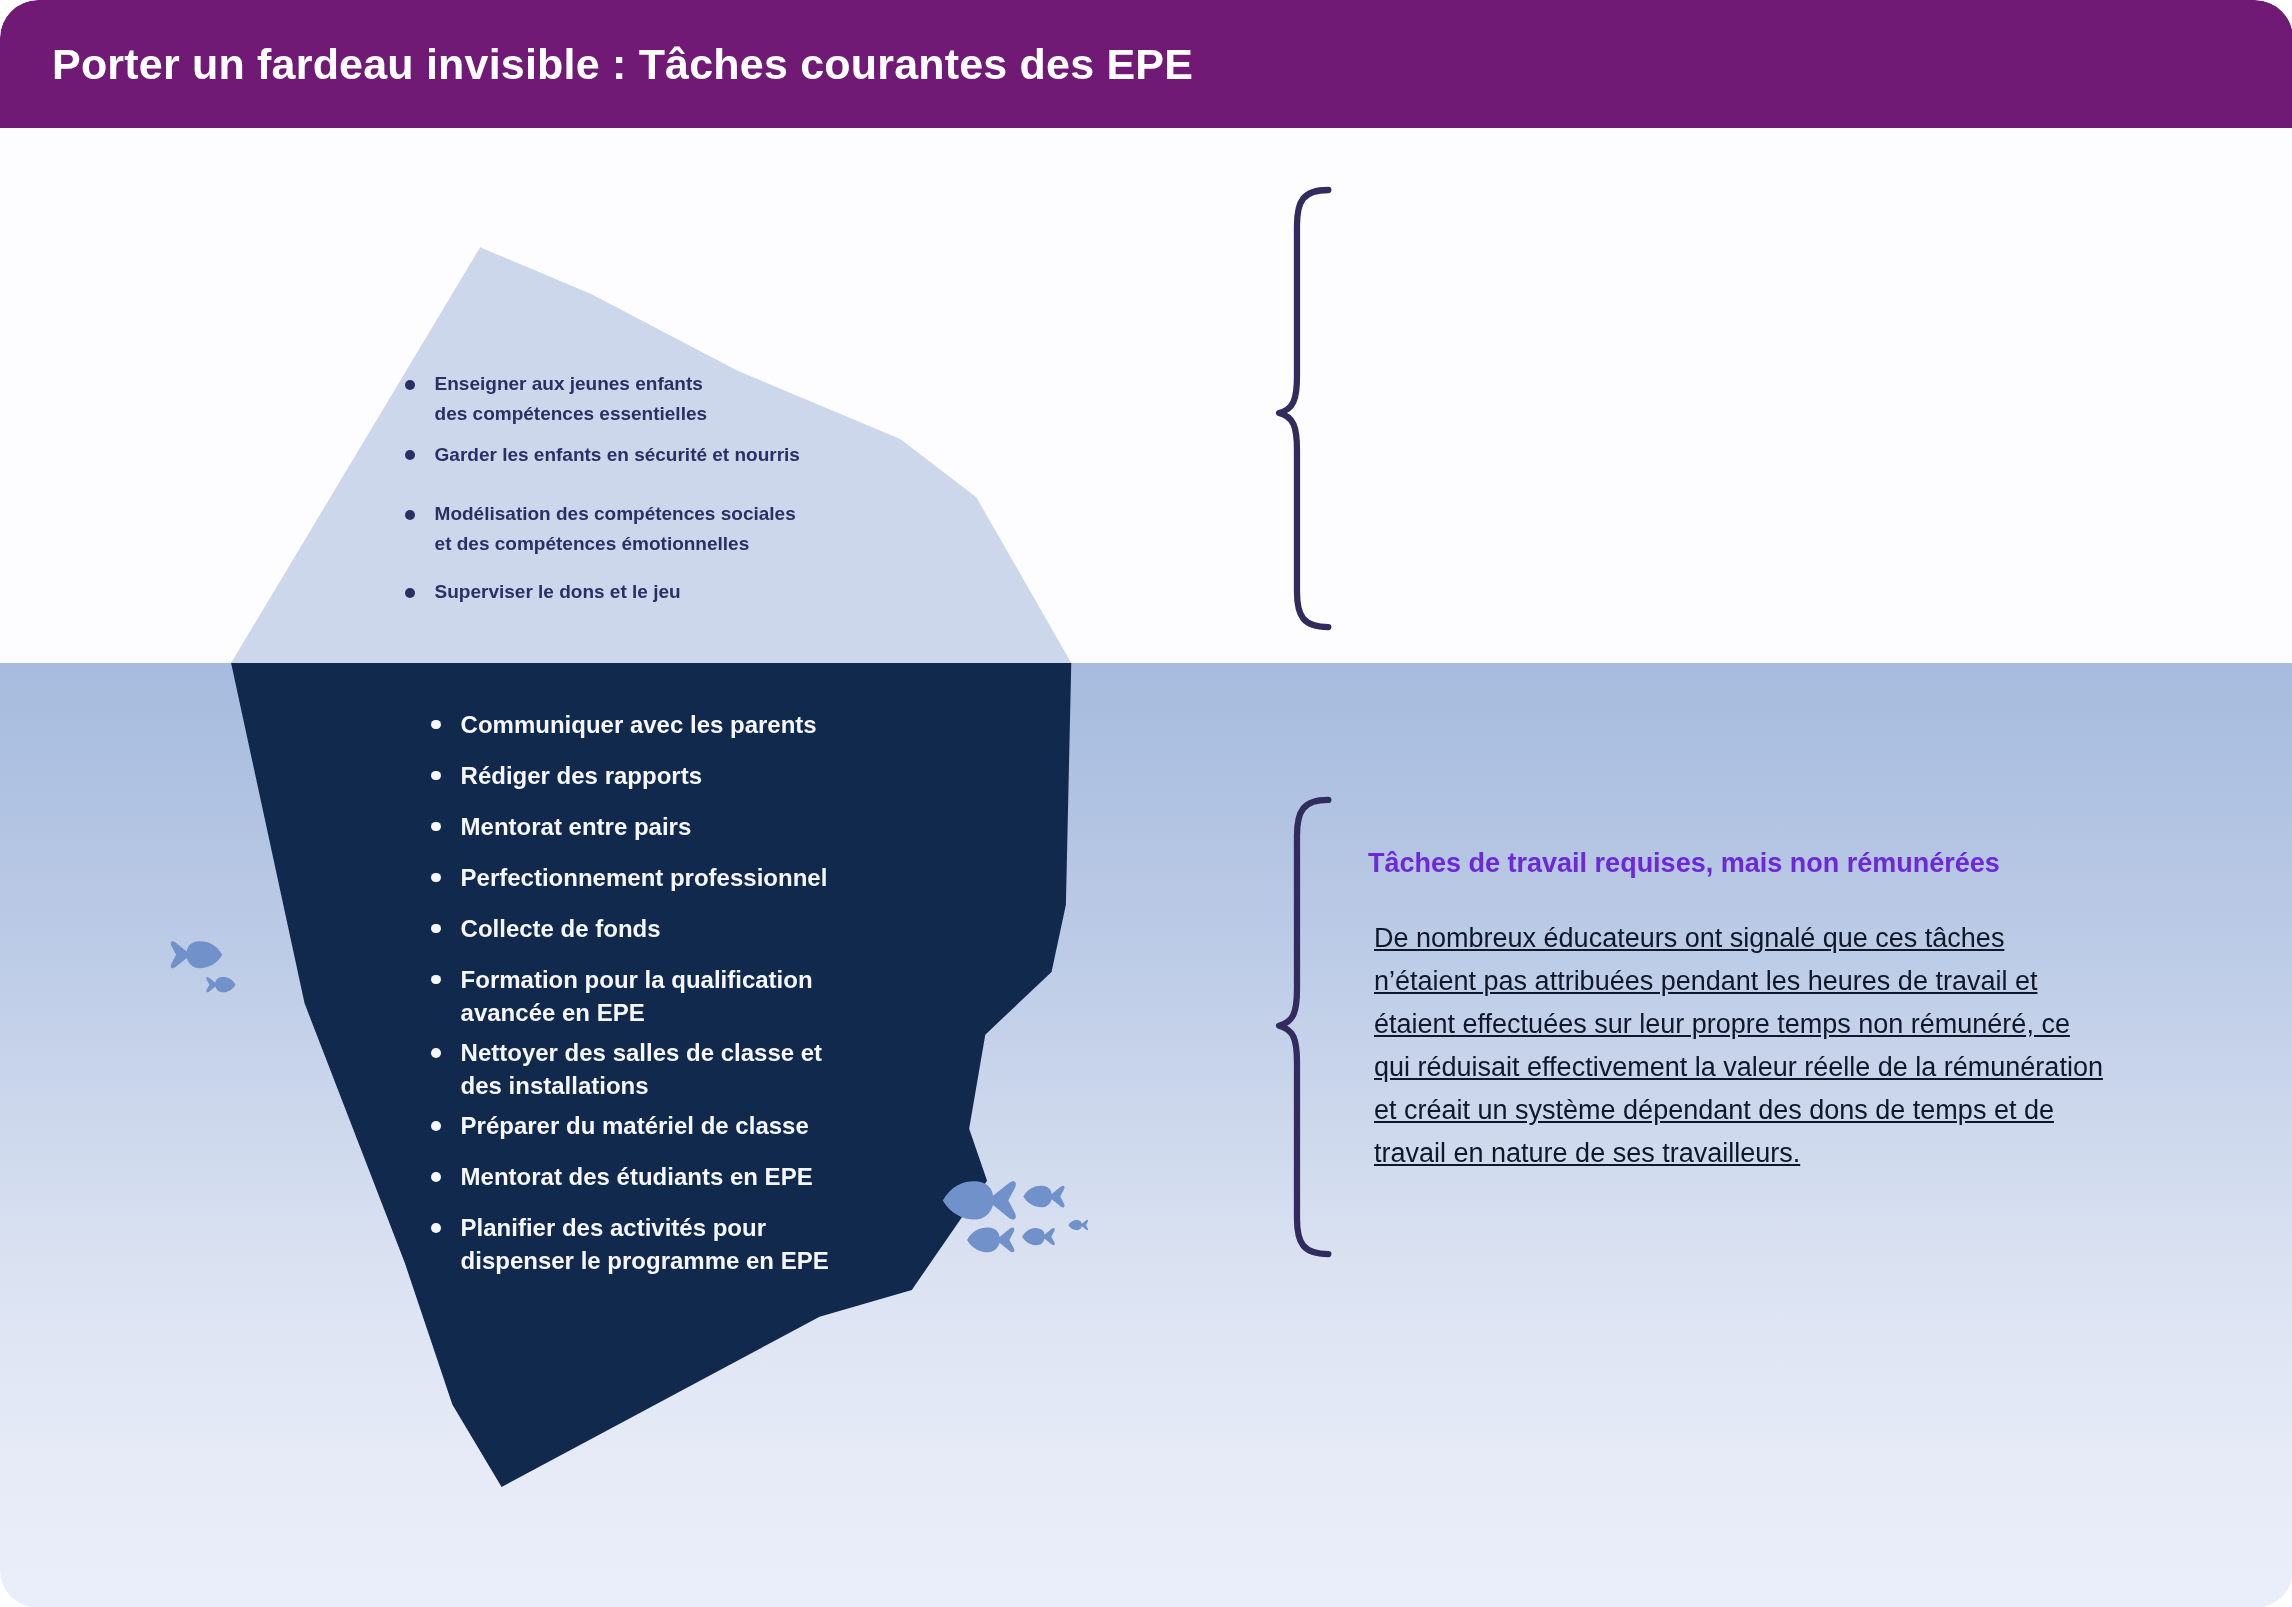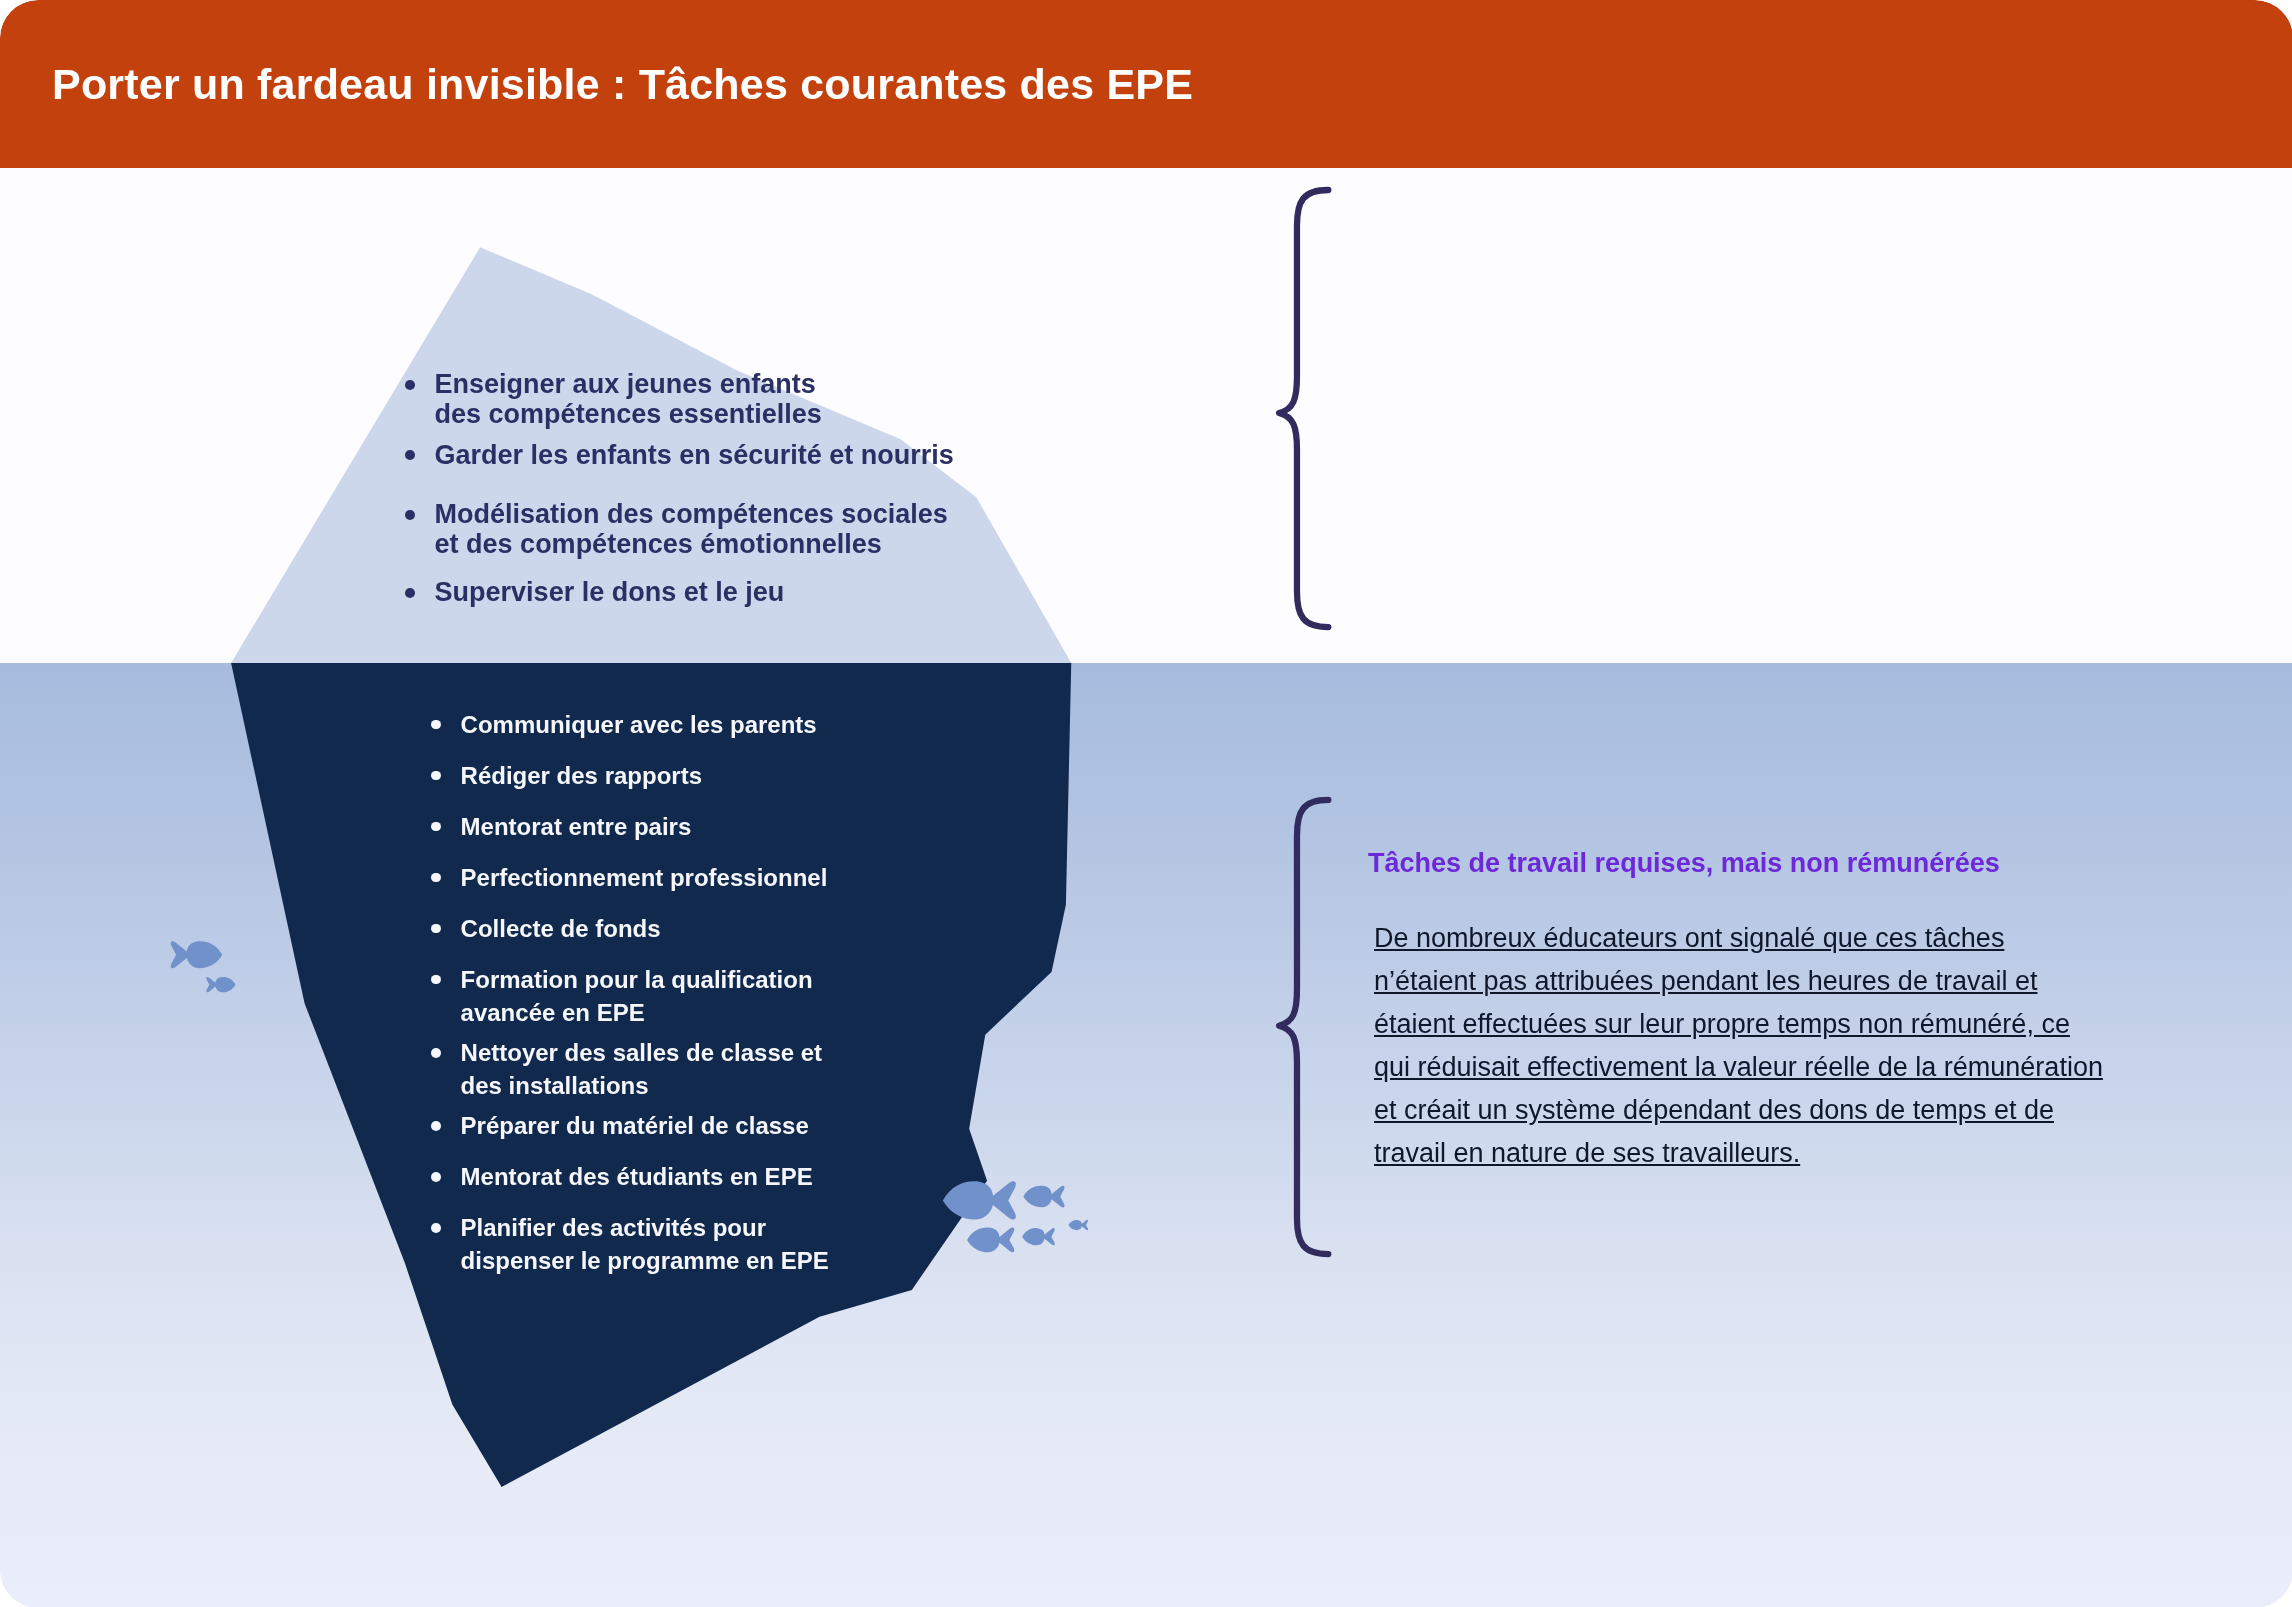--- a/index.html
+++ b/index.html
@@ -20,22 +20,22 @@
     background: linear-gradient(180deg, #a6bbde 0%, #bccbe6 30%, #d9e1f1 62%, #e7ebf7 85%, #eaeefa 100%);
   }
   .scene {
     position: absolute;
     left: 0; top: 0;
     width: 2293px; height: 1608px;
   }
   .titlebar {
     position: absolute;
     left: 0; top: 0; right: 0;
-    height: 168px;
-    background: #c2410c;
+    height: 128px;
+    background: #701a75;
     border-radius: 38px 38px 0 0;
     display: flex;
     align-items: center;
   }
   .titlebar h1 {
     margin: 0 0 0 52px;
     font-size: 43px;
     font-weight: bold;
     color: #ffffff;
     letter-spacing: 0.2px;
@@ -51,21 +51,21 @@
     width: 9.9px; height: 9.9px;
     border-radius: 50%;
     background: currentColor;
     margin-right: 19.7px;
   }
   .txt { white-space: pre-line; }
   .list-above {
     left: 405px; top: 369px;
     width: 591px;
     color: #2b3064;
-    font-size: 27px; font-weight: bold;
+    font-size: 19px; font-weight: bold;
     line-height: 30px;
   }
   .list-above .dot { margin-top: 10.7px; }
   .list-above li { margin-bottom: 18px; }
   .list-above li.mb-1 { margin-bottom: 10.7px; }
   .list-above li.mb-2 { margin-bottom: 29.6px; }
   .list-below {
     left: 431px; top: 708px;
     width: 573px;
     color: #f5f7fc;

